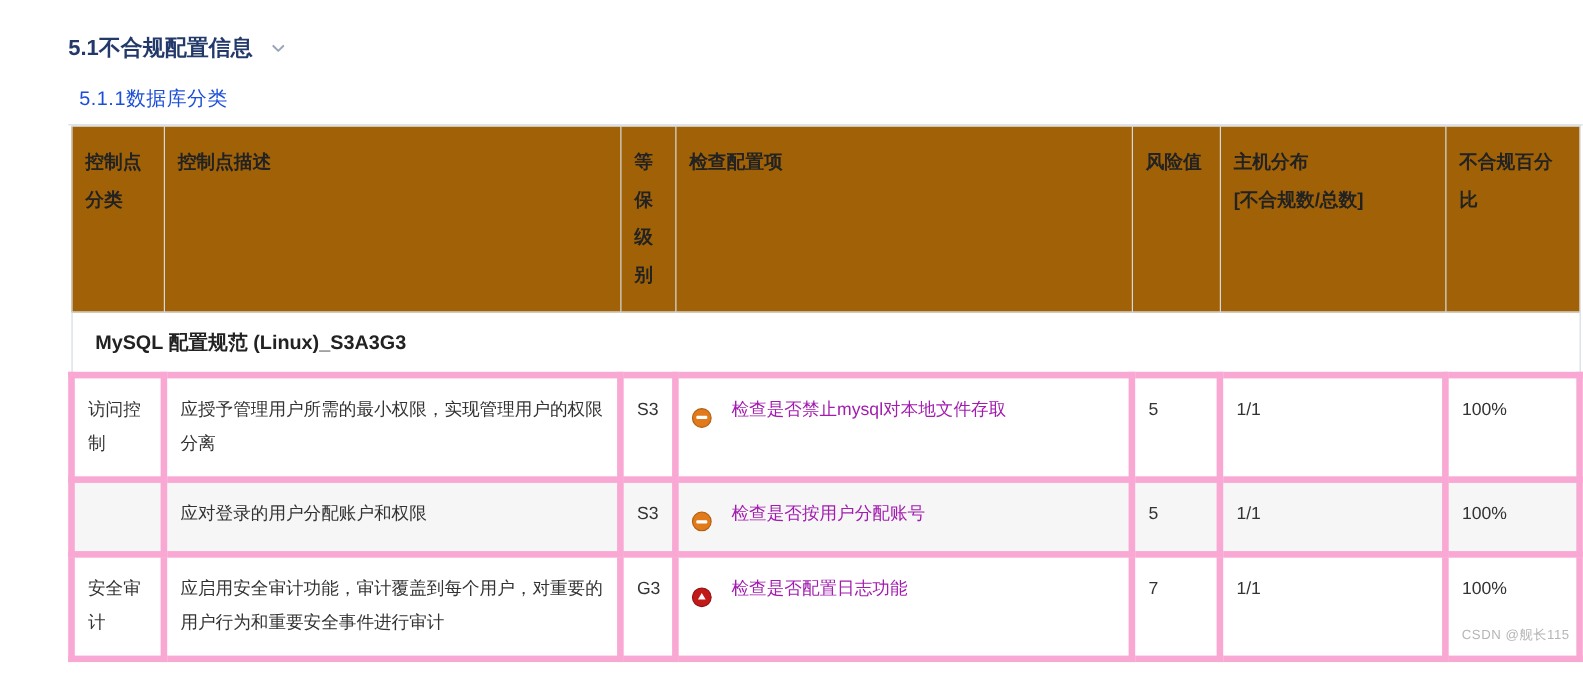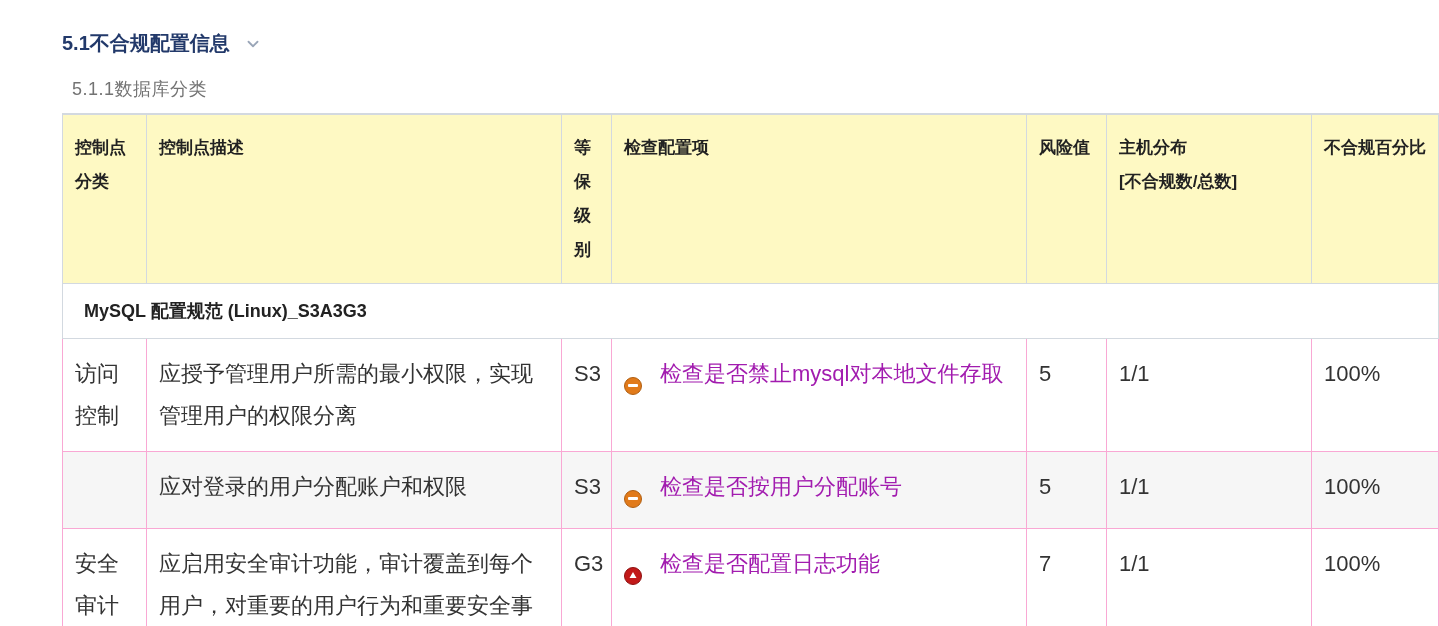--- a/index.html
+++ b/index.html
@@ -19,21 +19,21 @@
       display: inline-flex;
       align-items: center;
       gap: 14px;
       margin-bottom: 16px;
     }
     .section-title .chevron {
       display: inline-flex;
     }
     .subsection-title {
       font-size: 18px;
-      color: #737373;
+      color: #1d4ed8;
       margin: 4px 0 12px 10px;
       font-weight: 400;
       letter-spacing: 0.5px;
     }
     .table-wrap { 
       border-top: 1px solid #d3d9e0;
       margin-top: 6px;
     }
     table { 
       width: 100%; 
@@ -50,28 +50,28 @@
     }
     thead th {
       text-align: left;
       padding: 16px 12px;
       vertical-align: top;
       font-weight: 700;
       font-size: 17px;
       color: #222;
       border: 1px solid #d3d9e0;
       line-height: 2.0;
-      background: #fef9c3;
+      background: #a16207;
     }
     tbody td {
       padding: 14px 12px;
       vertical-align: top;
-      font-size: 22px;
+      font-size: 16px;
       color: #333;
-      border: 1px solid #f9a8d4;
+      border: 6px solid #f9a8d4;
       line-height: 1.9;
     }
     tbody tr.alt td { background: #f6f6f6; }
     .col-cat   { width: 84px; }
     .col-desc  { width: 415px; }
     .col-level { width: 50px; }
     .col-check { width: 415px; }
     .col-risk  { width: 80px; }
     .col-dist  { width: 205px; }
     .col-pct   { width: auto; }

